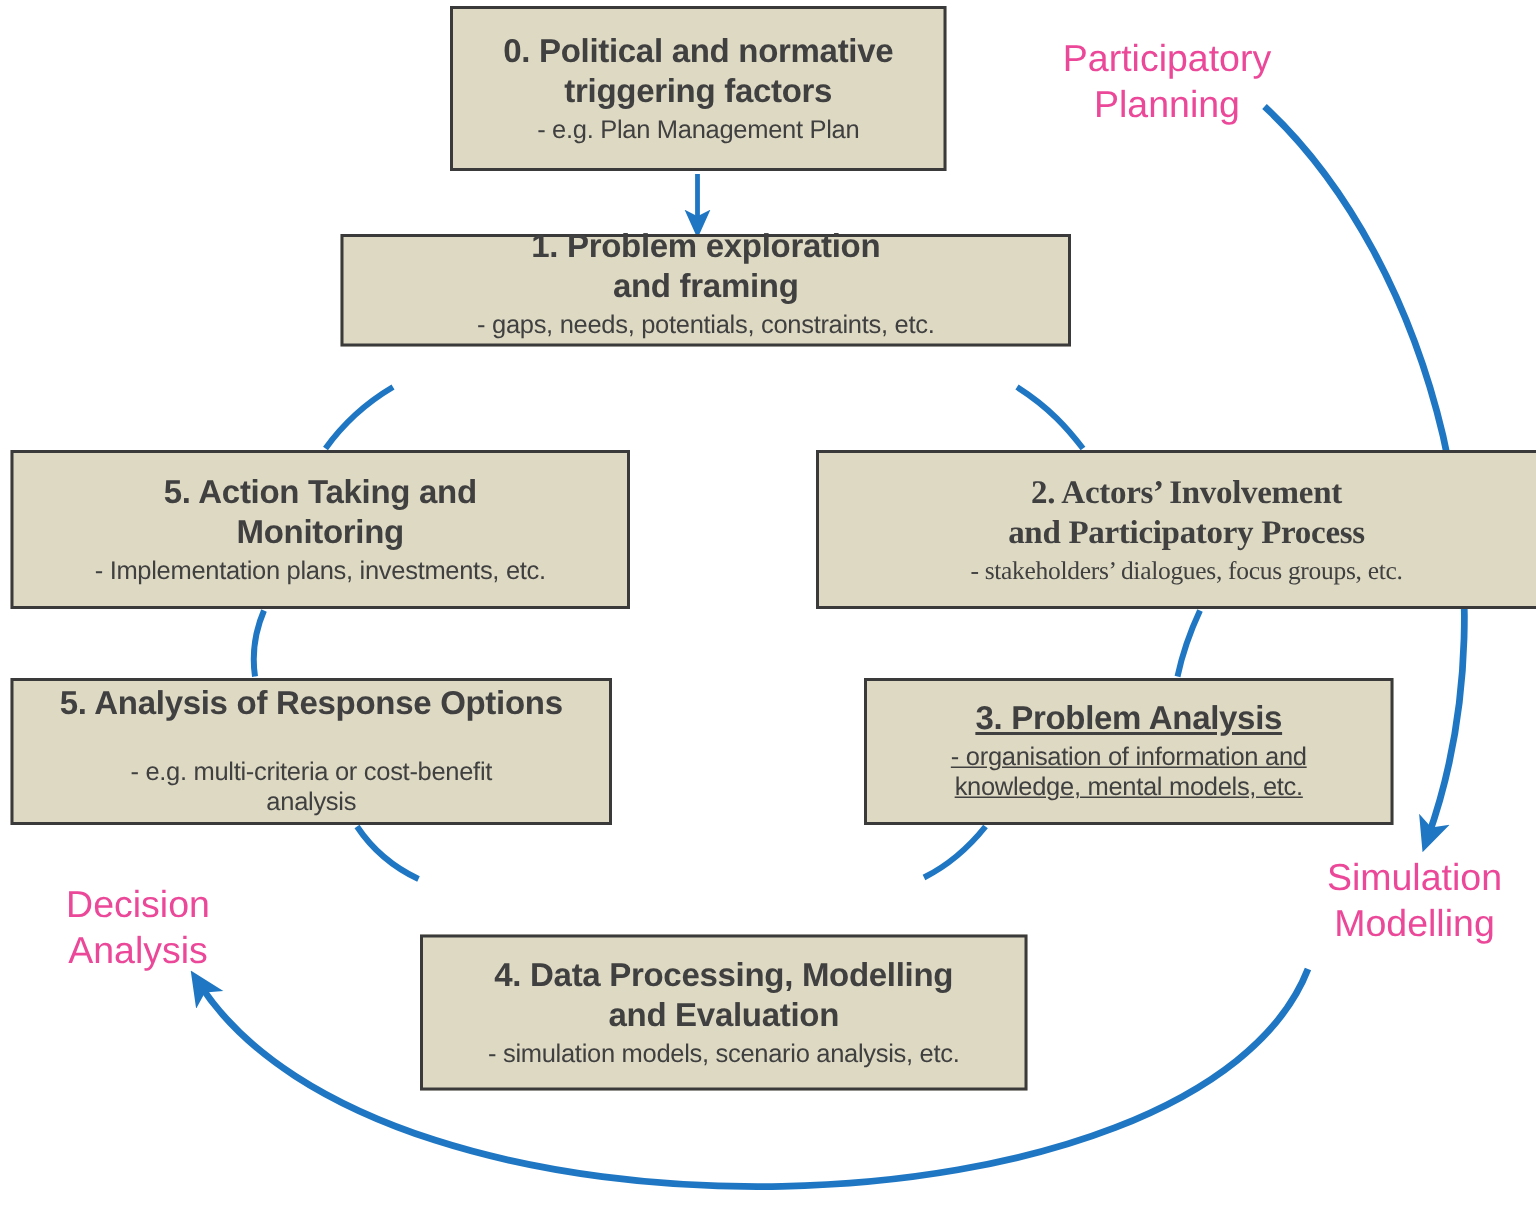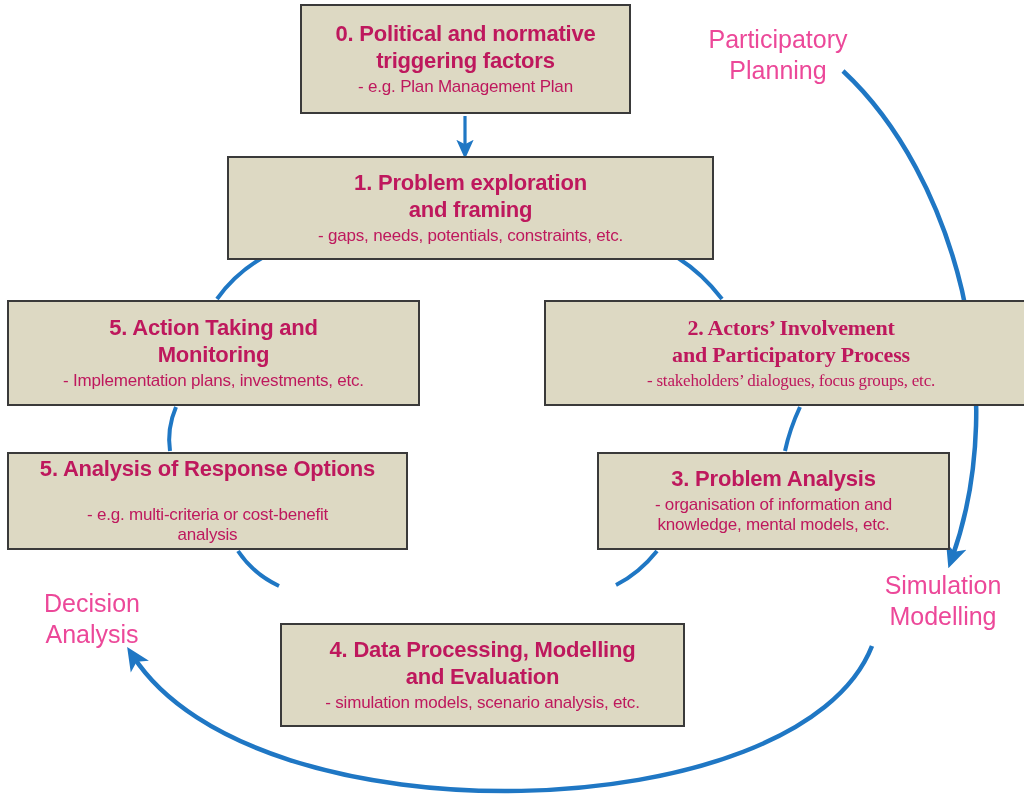--- a/index.html
+++ b/index.html
@@ -29,21 +29,21 @@
   .node {
     position: absolute;
     box-sizing: border-box;
     background: #DDD9C3;
     border: 2px solid #3A3A3A;
     display: flex;
     flex-direction: column;
     align-items: center;
     justify-content: center;
     text-align: center;
-    color: #be185d;
+    color: #404040;
     padding: 2px 6px;
     z-index: 3;
   }
   .node .title {
     font-weight: bold;
     font-size: 22px;
     line-height: 1.22;
     letter-spacing: -0.2px;
     white-space: pre-line;
   }
@@ -59,23 +59,23 @@
     position: absolute;
     font-size: 25px;
     line-height: 1.22;
     color: #ec4899;
     text-align: center;
     white-space: pre-line;
     z-index: 3;
   }
   
   #node-0 { left: 300px; top: 4px;   width: 331px; height: 110px; }
-  #node-1 { left: 227px; top: 156px; width: 487px; height: 104px; }
+  #node-1 { left: 227px; top: 156px; width: 487px; height: 75px; justify-content: flex-end; }
   #node-2 { left: 544px; top: 300px; width: 494px; height: 106px; font-family: Liberation Serif, serif; }
-  #node-3 { left: 597px; top: 452px; width: 353px; height: 98px;  }
+  #node-3 { left: 576px; top: 452px; width: 353px; height: 98px; text-decoration: underline;  }
   #node-4 { left: 280px; top: 586px; width: 405px; height: 104px; margin-top: 37px; }
   #node-5 { left: 7px;   top: 452px; width: 401px; height: 98px; gap: 20px;  }
   #node-6 { left: 7px;   top: 300px; width: 413px; height: 106px; }
 
   #label-participatory { left: 683px; top: 24px;  width: 190px; }
   #label-simulation    { left: 862px; top: 570px; width: 162px; }
   #label-decision      { left: 12px;  top: 588px; width: 160px; }
 </style>
 </head>
 <body>

